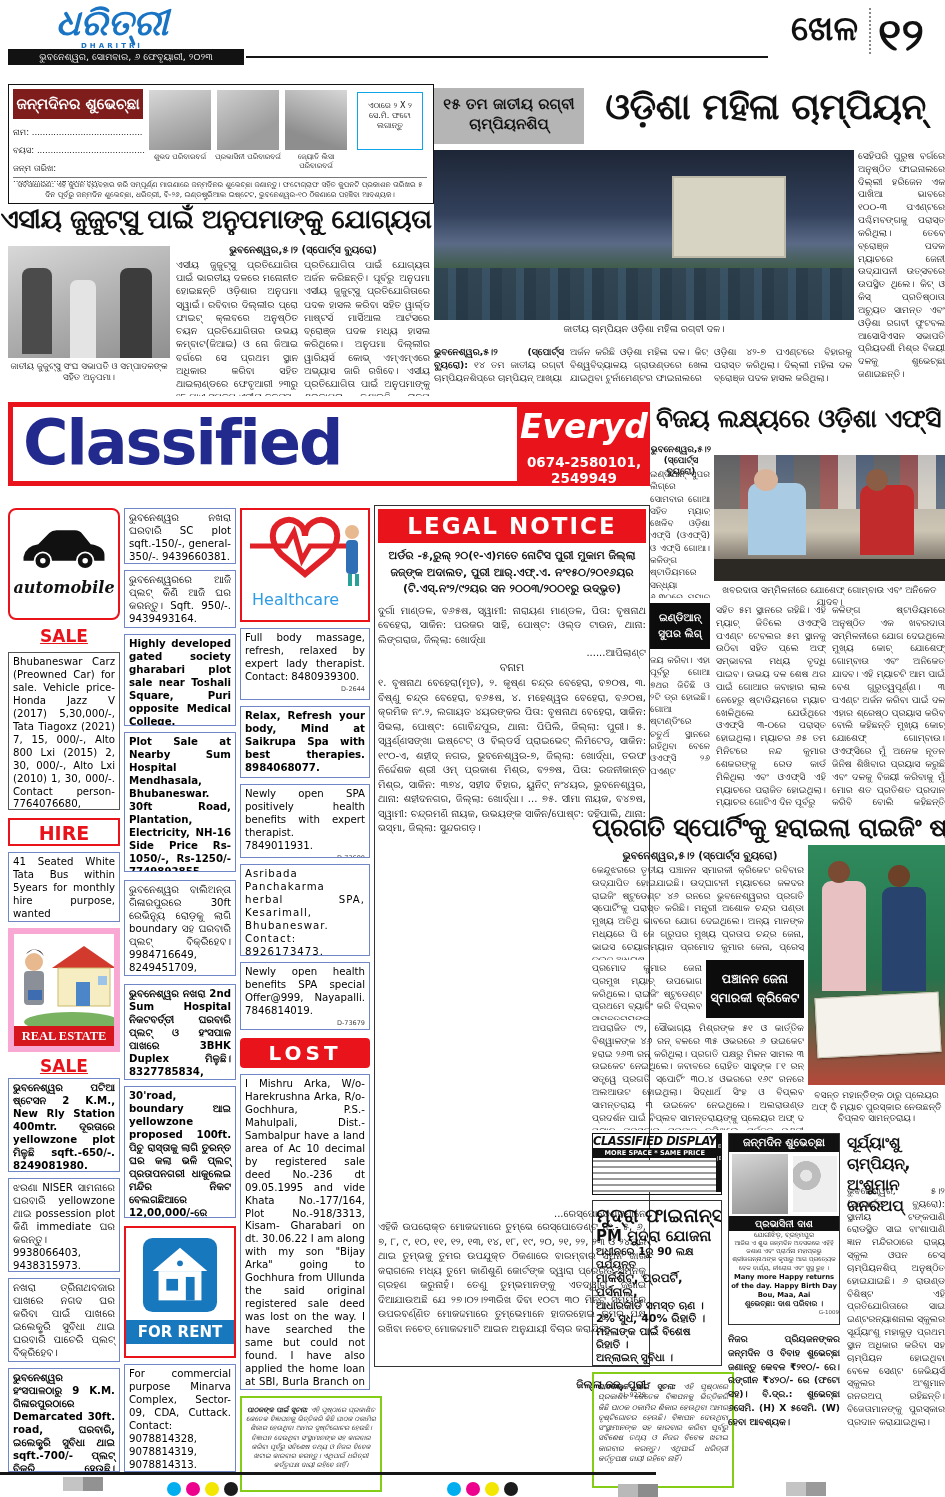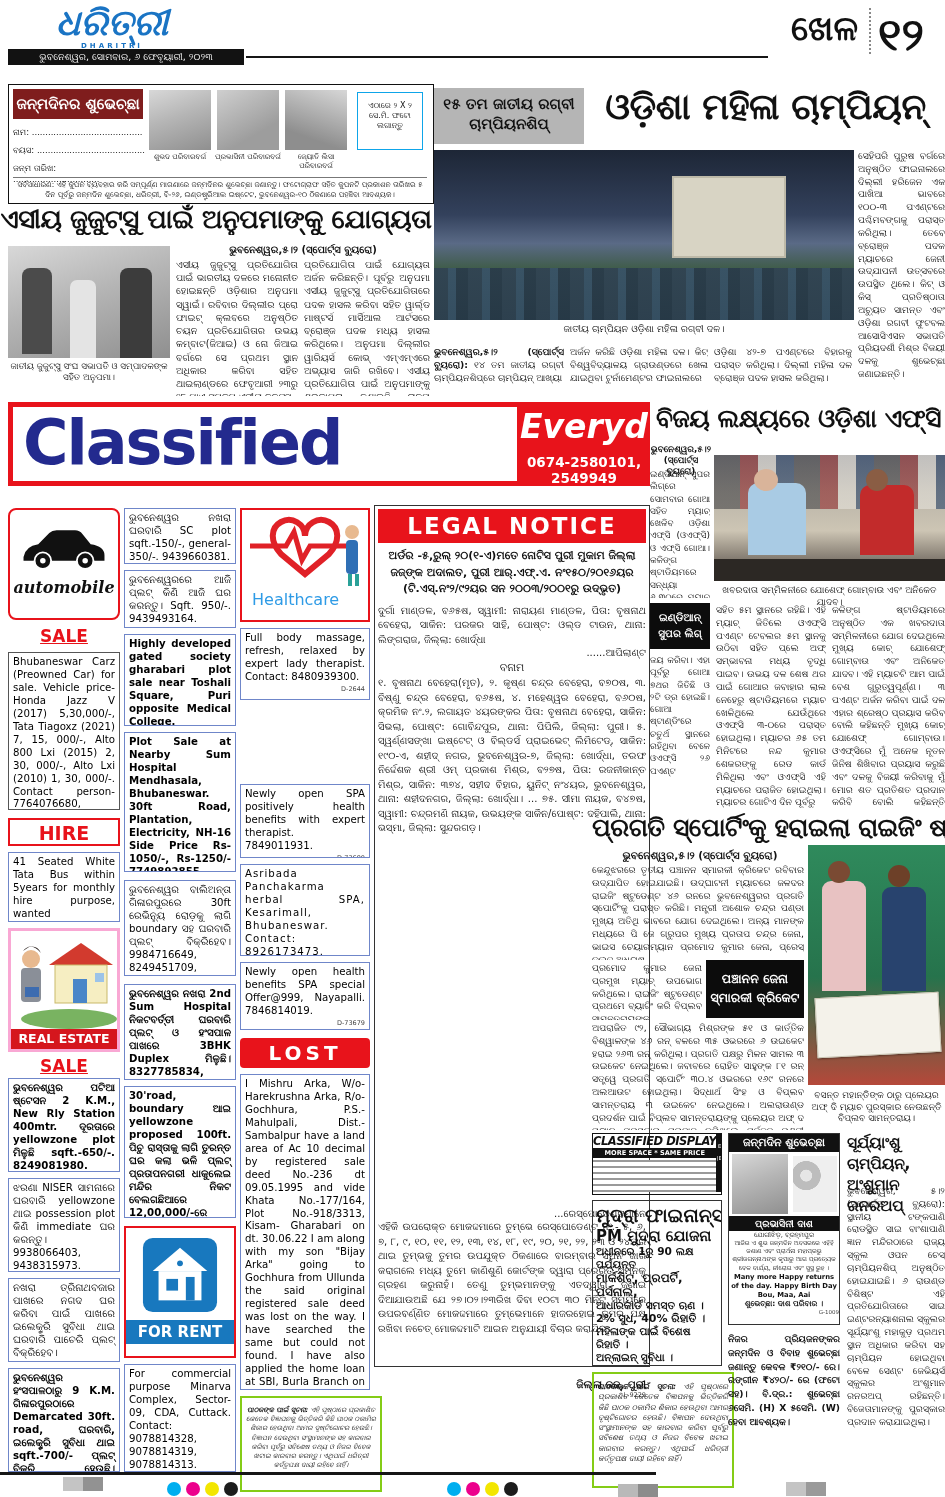--- a/index.html
+++ b/index.html
@@ -148,21 +148,21 @@
   <div class="abs redhead" style="left:8px;top:626px;width:112px;font-size:17px;text-decoration:underline;">SALE</div>
   <div class="abs ad k" style="left:8px;top:652px;width:112px;height:158px;box-sizing:border-box;">
     <span>Bhubaneswar Carz (Preowned Car) for sale. Vehicle price- Honda Jazz V (2017) 5,30,000/-, Tata Tiagoxz (2021) 7, 15, 000/-, Alto 800 Lxi (2015) 2, 30, 000/-, Alto Lxi (2010) 1, 30, 000/-. Contact person- 7764076680, 9776080658.</span>
     
   </div>
   <div class="abs redhead" style="left:8px;top:818px;width:112px;height:28px;border:2px solid #e8131b;font-size:19px;line-height:26px;box-sizing:border-box;">HIRE</div>
   <div class="abs ad" style="left:8px;top:852px;width:112px;height:70px;box-sizing:border-box;">
     <span>41 Seated White Tata Bus within 5years for monthly hire purpose, wanted immediately. Contact: 7077714312.</span>
     
   </div>
-  <div class="abs" style="left:8px;top:928px;width:112px;height:124px;border:3px solid #f9a8d4;box-sizing:border-box;overflow:hidden;">
+  <div class="abs" style="left:8px;top:928px;width:112px;height:124px;border:6px solid #f9a8d4;box-sizing:border-box;overflow:hidden;font-family:Liberation Serif, serif;">
     <span>
       <svg width="110" height="100" viewBox="0 0 110 100">
         <ellipse cx="58" cy="88" rx="48" ry="10" fill="#79b361"></ellipse>
         <polygon points="38,34 70,12 102,34" fill="#d23a2e"></polygon>
         <rect x="44" y="34" width="52" height="38" fill="#f6eec2" stroke="#c9b96a"></rect>
         <rect x="62" y="48" width="14" height="24" fill="#4a86c8"></rect>
         <rect x="84" y="42" width="9" height="9" fill="#9cc3e8"></rect>
         <circle cx="20" cy="28" r="9" fill="#e8b98f"></circle>
         <path d="M12 20 Q20 10 30 22 Q26 14 18 16 Z" fill="#2c2320"></path>
         <rect x="10" y="37" width="20" height="34" rx="4" fill="#8a8f98"></rect>
@@ -245,20 +245,24 @@
         <rect x="106" y="64" width="4" height="12" fill="#2aa198"></rect>
           <rect x="113" y="64" width="4" height="12" fill="#2aa198"></rect>
       </svg>
     </span>
     <div style="color:#2e9be6;font-size:16px;padding-left:10px;">Healthcare</div>
   </div>
   <div class="abs ad" style="left:240px;top:628px;width:130px;height:72px;box-sizing:border-box;">
     <span>Full body massage, refresh, relaxed by expert lady therapist. Contact: 8480939300.</span>
     <span class="adid">D-2644</span>
   </div>
+  <div class="abs ad b" style="left:240px;top:706px;width:130px;height:72px;box-sizing:border-box;">
+    <span>Relax, Refresh your body, Mind at Saikrupa Spa with best therapies. 8984068077.</span>
+    <span class="adid">D-2586</span>
+  </div>
   <div class="abs ad" style="left:240px;top:784px;width:130px;height:74px;box-sizing:border-box;">
     <span>Newly open SPA positively health benefits with expert therapist. 7849011931.</span>
     <span class="adid">D-73680</span>
   </div>
   <div class="abs ad" style="left:240px;top:864px;width:130px;height:92px;box-sizing:border-box;letter-spacing:1px;">
     <span>Asribada Panchakarma herbal SPA, Kesarimall, Bhubaneswar. Contact: 8926173473.</span>
     
   </div>
   <div class="abs ad" style="left:240px;top:962px;width:130px;height:68px;box-sizing:border-box;">
     <span>Newly open health benefits SPA special Offer@999, Nayapalli. 7846814019.</span>

